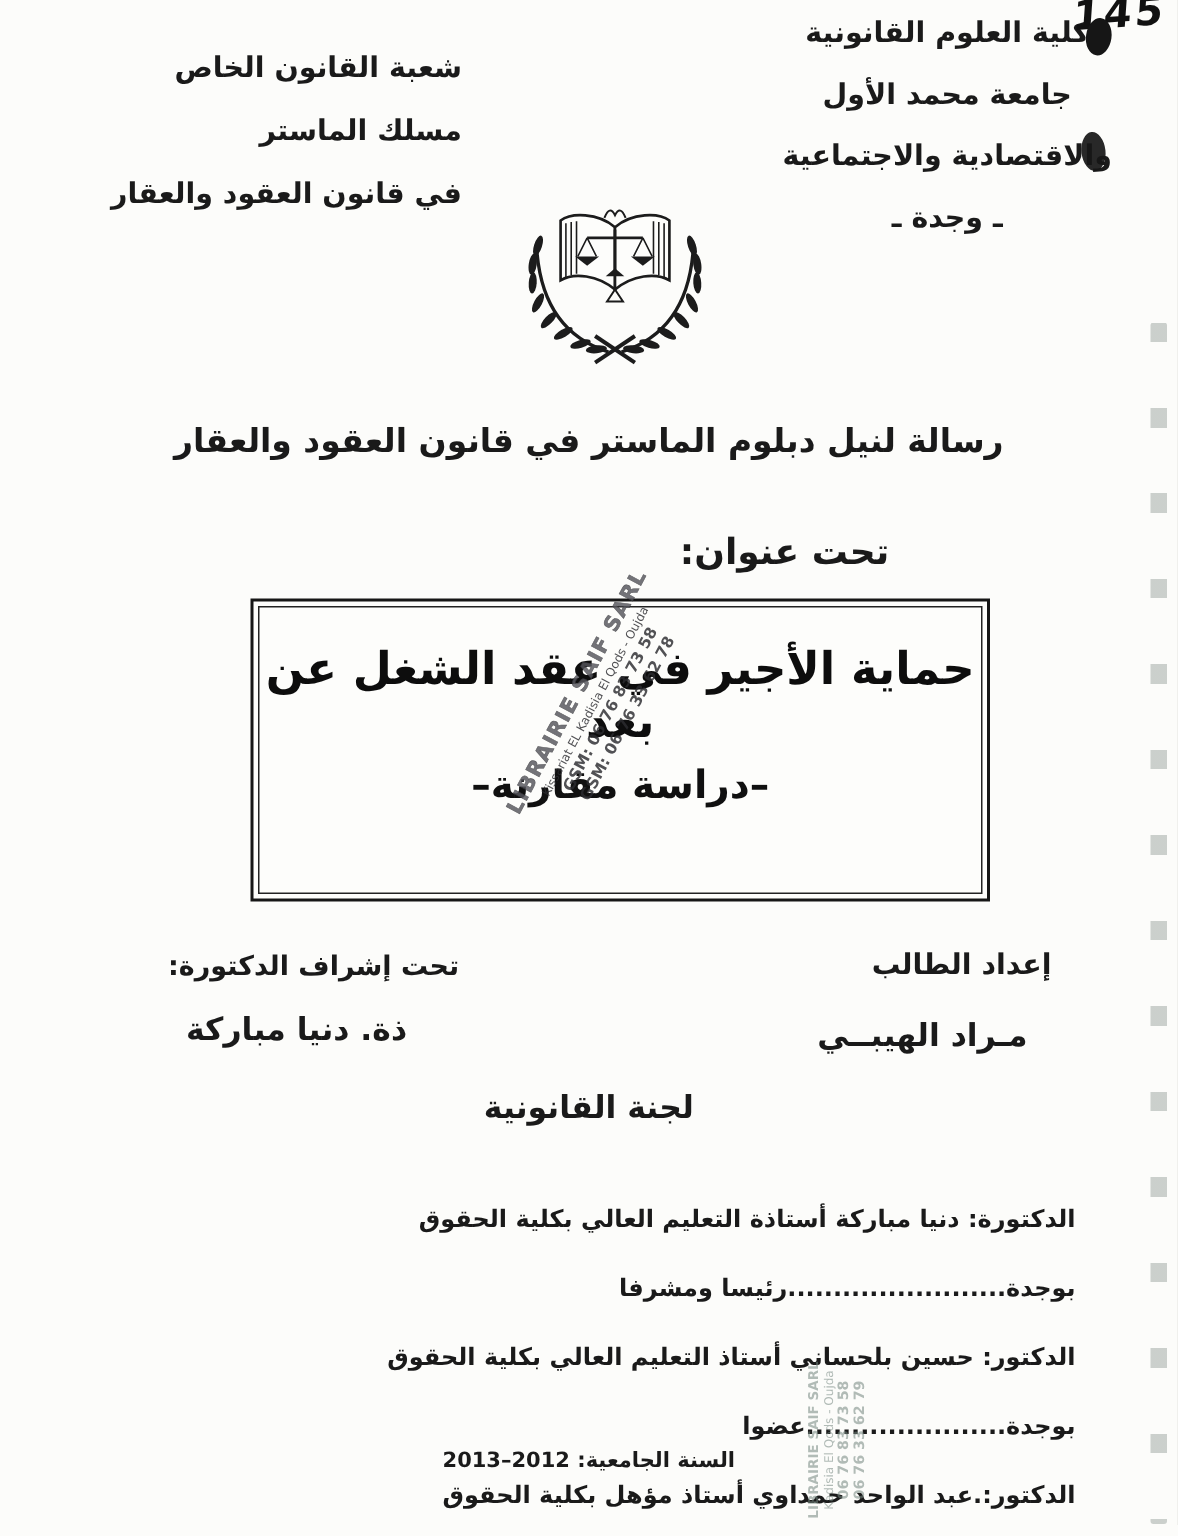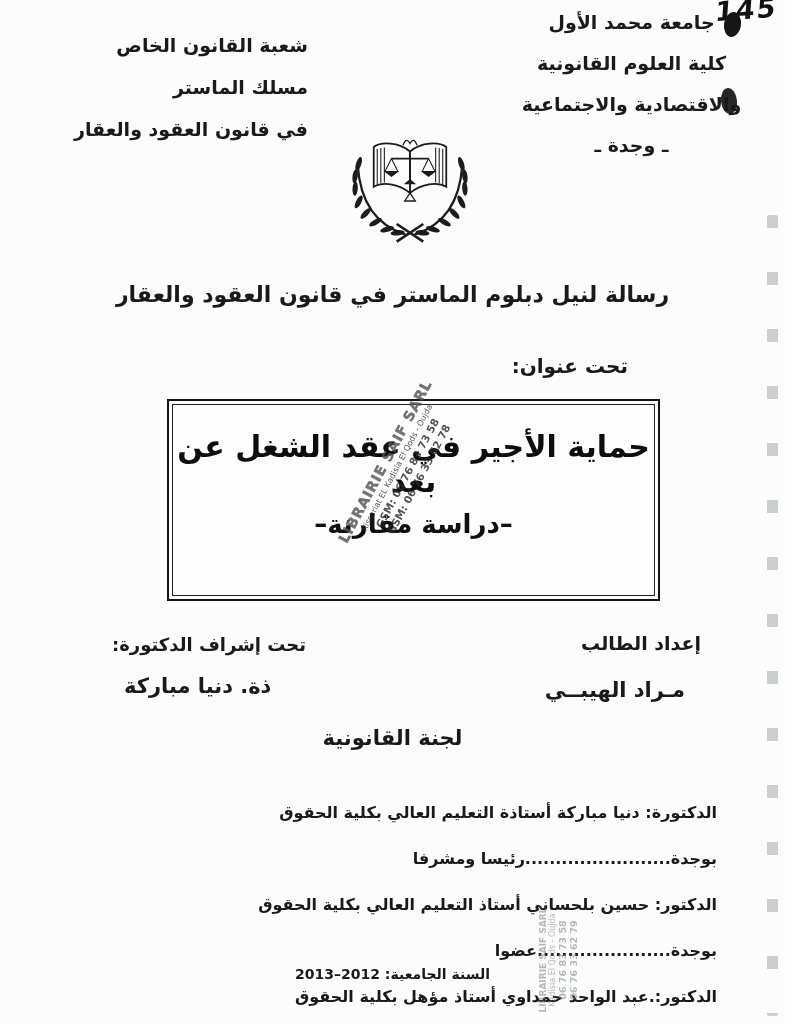--- a/index.html
+++ b/index.html
@@ -34,21 +34,21 @@
   
   .logo{position:absolute;top:132px;left:330px;width:160px;height:115px;}
   .logo svg{width:100%;height:100%;}
 
   .thesis-line{
     position:absolute;top:282px;left:0;width:100%;
     text-align:center;font-size:22px;font-weight:bold;
   }
   .under-title{
     position:absolute;top:354px;left:418px;width:210px;
-    text-align:right;font-size:20px;font-weight:bold;
+    text-align:center;font-size:24px;font-weight:bold;
   }
 
   
   .title-box{
     position:absolute;top:399px;left:167px;width:489px;height:198px;
     border:2.5px solid #161616;background:#fdfdfb;
   }
   .title-box .inner{
     position:absolute;inset:3px;border:1.5px solid #222;
   }
@@ -126,22 +126,22 @@
 
 <div class="page">
 
   <div class="dept rtl">
     <div>شعبة القانون الخاص</div>
     <div>مسلك الماستر</div>
     <div>في قانون العقود والعقار</div>
   </div>
 
   <div class="univ rtl">
+    <div>كلية العلوم القانونية</div>
     <div>جامعة محمد الأول</div>
-    <div>كلية العلوم القانونية</div>
     <div>والاقتصادية والاجتماعية</div>
     <div>ـ وجدة ـ</div>
   </div>
   <div class="handnum">145</div>
 
   <div class="logo" title="">
     <svg viewBox="0 0 170 130" fill="none" stroke="#1c1c1c" stroke-width="2">
 
       <path d="M80,116 Q30,100 26,38" stroke-width="2.5"></path>
       <path d="M90,116 Q140,100 144,38" stroke-width="2.5"></path>

